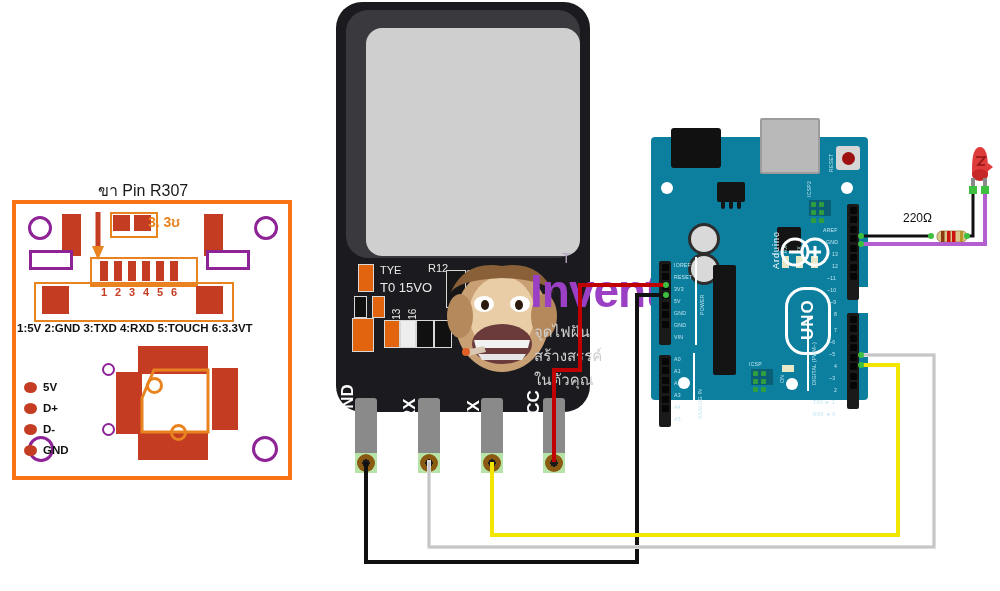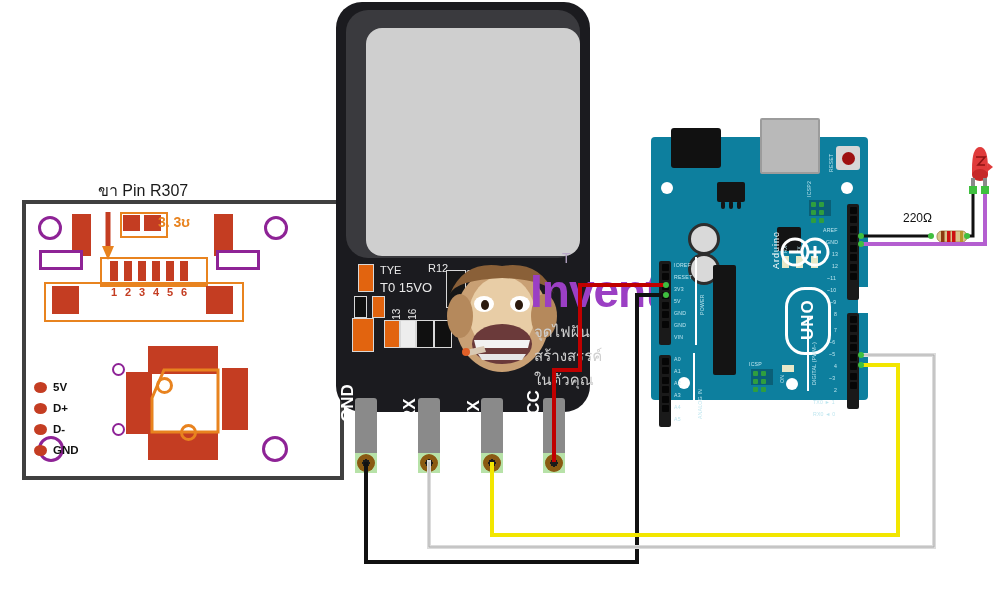--- a/index.html
+++ b/index.html
@@ -1,21 +1,21 @@
 <!DOCTYPE html>
 <html><head>
 <meta charset="utf-8">
 <style>
   html,body{margin:0;padding:0;background:#ffffff;}
   body{width:1000px;height:591px;position:relative;overflow:hidden;
        font-family:"Liberation Sans","DejaVu Sans",sans-serif;}
   .abs{position:absolute;}
   #r307-title{left:98px;top:178px;font-size:16px;color:#1a1a1a;white-space:nowrap;}
-  #r307-board{left:22px;top:200px;width:322px;height:280px;
-              border:4px solid #404040;background:#ffffff;box-sizing:border-box;}
+  #r307-board{left:12px;top:200px;width:280px;height:280px;
+              border:4px solid #f97316;background:#ffffff;box-sizing:border-box;}
   .pad{position:absolute;background:#c43d22;}
   .ohole{position:absolute;border:3px solid #8e2396;border-radius:50%;background:#fff;}
   .orect{position:absolute;border:3px solid #8e2396;background:#fff;}
   .ostroke{position:absolute;border:2px solid #e8831f;background:transparent;}
   .numlbl{position:absolute;color:#c43d22;font-weight:bold;font-size:11px;}
   .pinline{position:absolute;color:#111;font-weight:bold;font-size:11.5px;white-space:nowrap;}
   .usbdot{position:absolute;width:13px;height:11px;border-radius:50%;background:#c43d22;}
   .usblbl{position:absolute;color:#111;font-weight:bold;font-size:11.5px;}
   .v33{position:absolute;color:#e8831f;font-weight:bold;font-size:14px;}
 
@@ -117,20 +117,21 @@
   <div class="numlbl" style="left:99px;top:82px;">2</div>
   <div class="numlbl" style="left:113px;top:82px;">3</div>
   <div class="numlbl" style="left:127px;top:82px;">4</div>
   <div class="numlbl" style="left:141px;top:82px;">5</div>
   <div class="numlbl" style="left:155px;top:82px;">6</div>
 
   <div class="ostroke" style="left:18px;top:78px;width:196px;height:36px;"></div>
   <div class="pad" style="left:26px;top:82px;width:27px;height:28px;"></div>
   <div class="pad" style="left:180px;top:82px;width:27px;height:28px;"></div>
 
+  <div class="pinline" style="left:1px;top:118px;">1:5V  2:GND  3:TXD  4:RXD  5:TOUCH  6:3.3VT</div>
 
   <div class="usbdot" style="left:8px;top:178px;"></div>
   <div class="usbdot" style="left:8px;top:199px;"></div>
   <div class="usbdot" style="left:8px;top:220px;"></div>
   <div class="usbdot" style="left:8px;top:241px;"></div>
   <div class="usblbl" style="left:27px;top:177px;">5V</div>
   <div class="usblbl" style="left:27px;top:198px;">D+</div>
   <div class="usblbl" style="left:27px;top:219px;">D-</div>
   <div class="usblbl" style="left:27px;top:240px;">GND</div>
 

